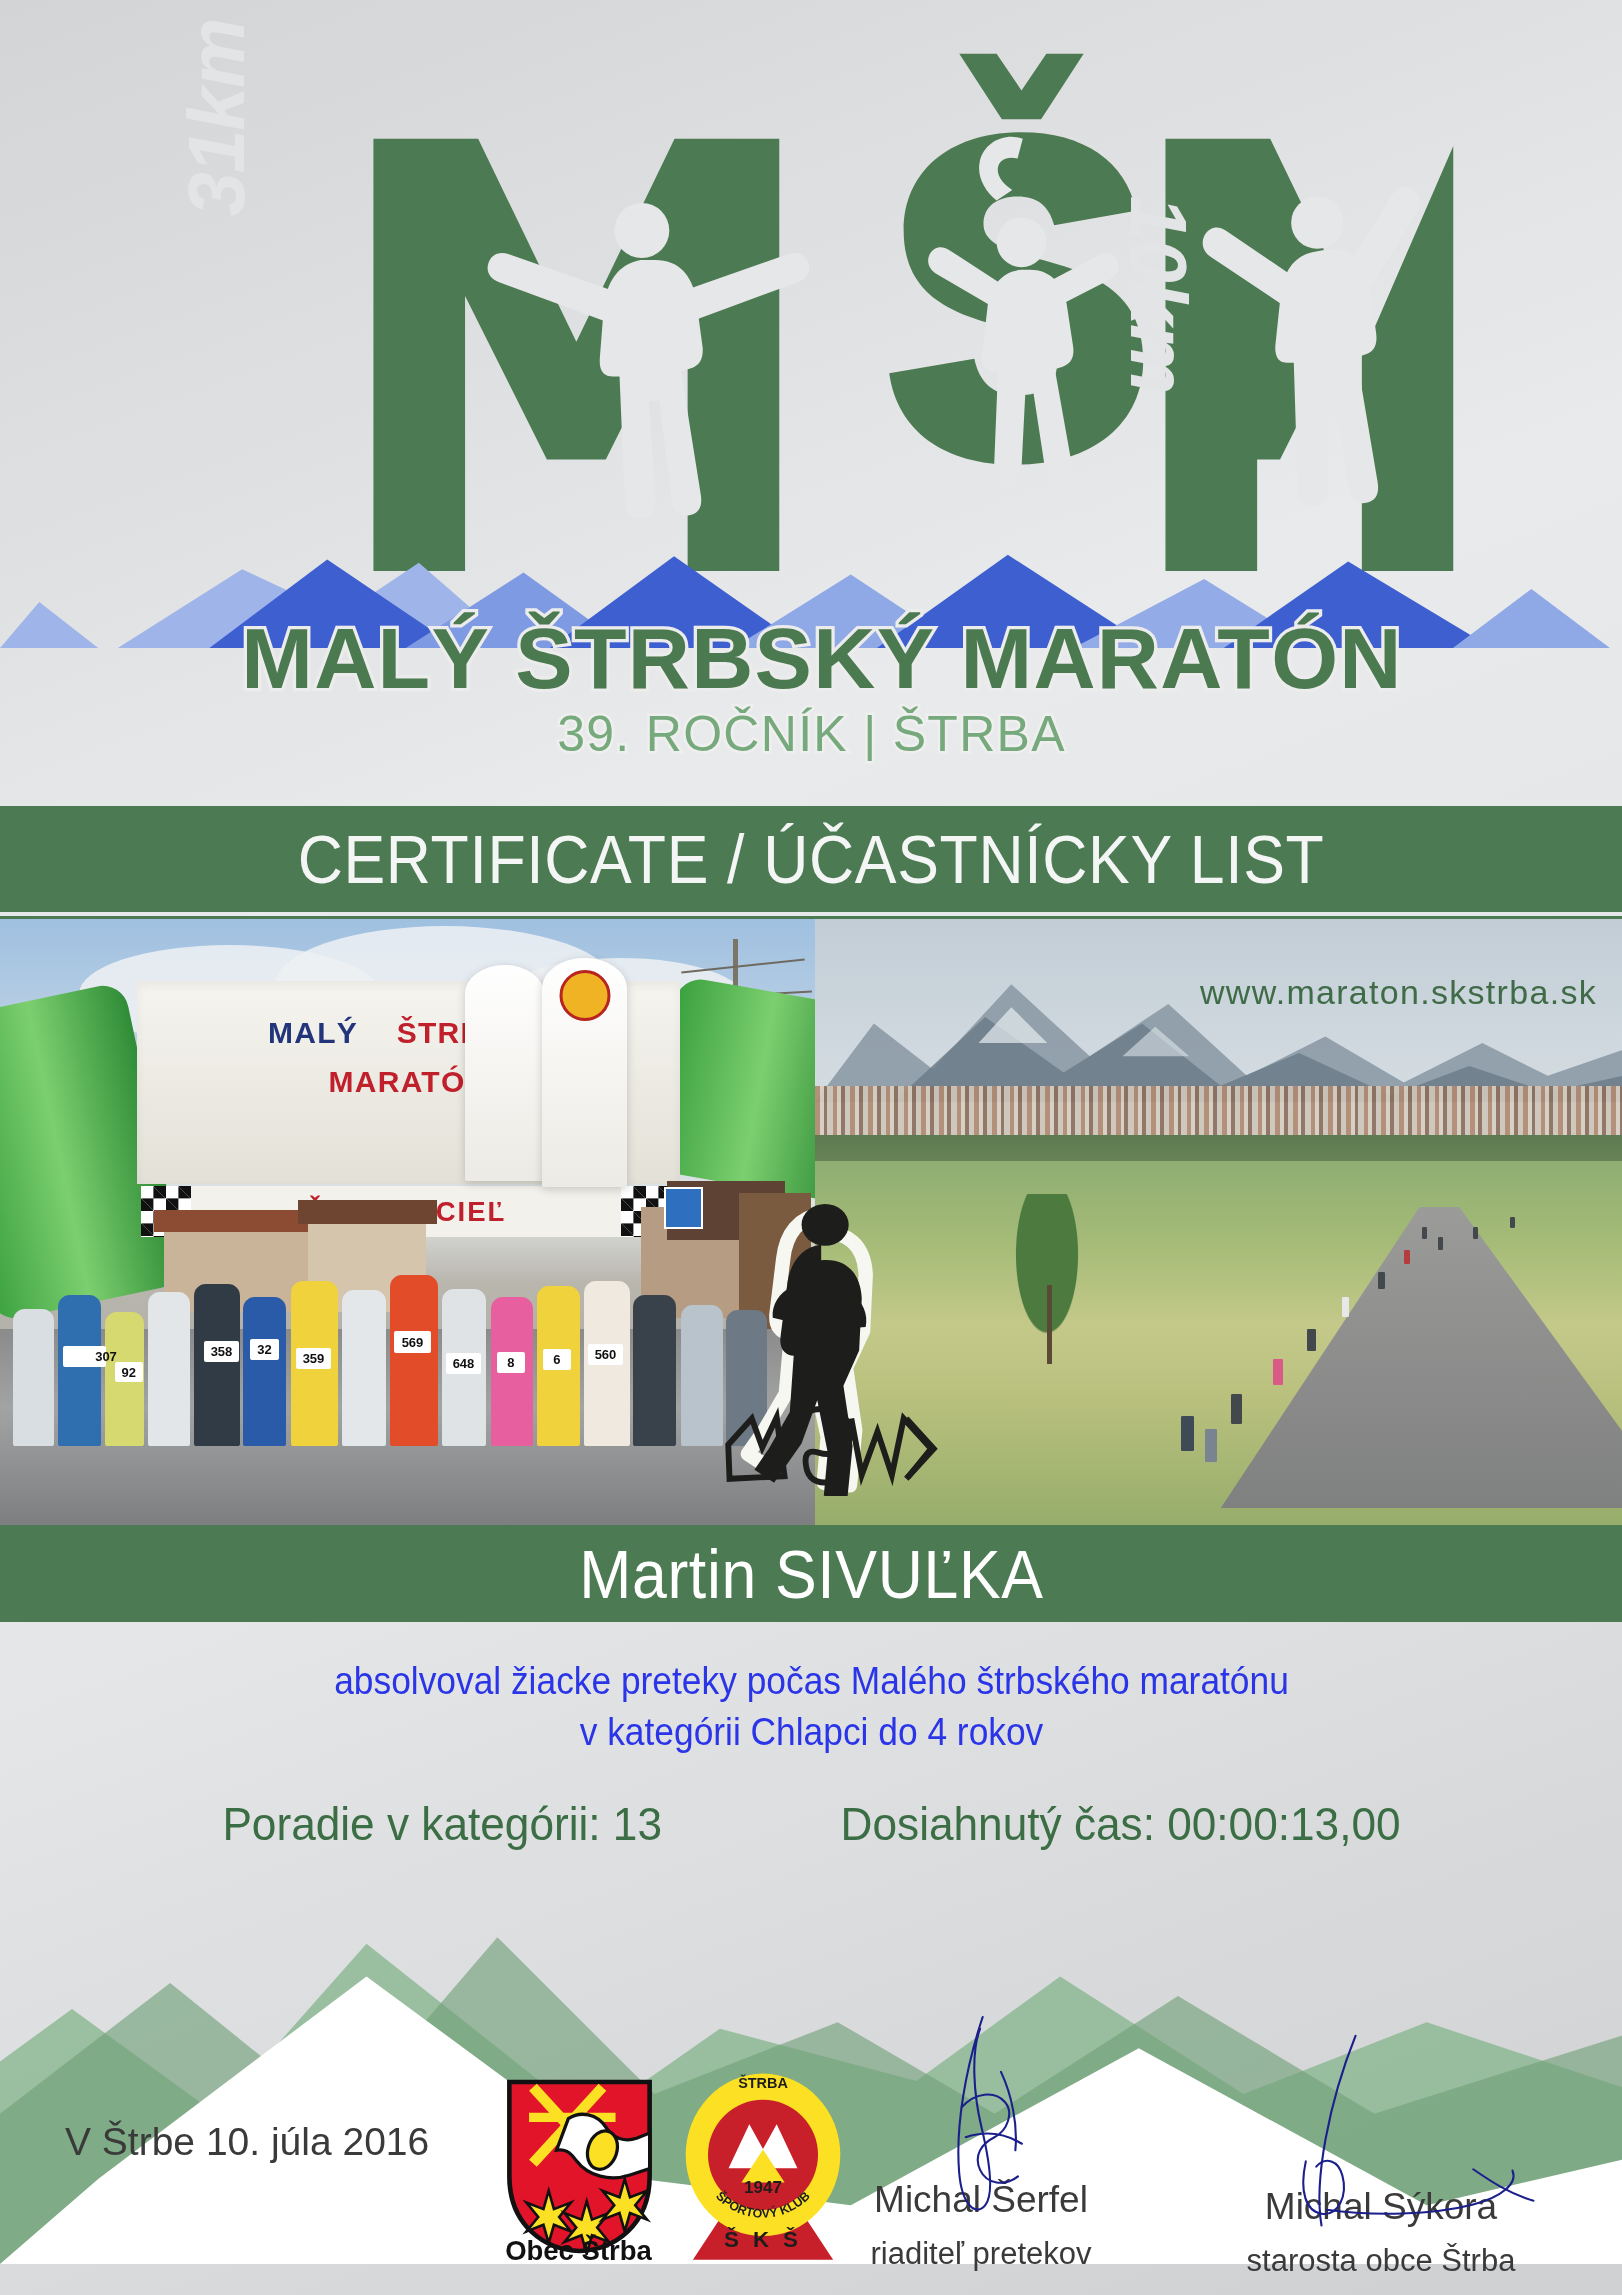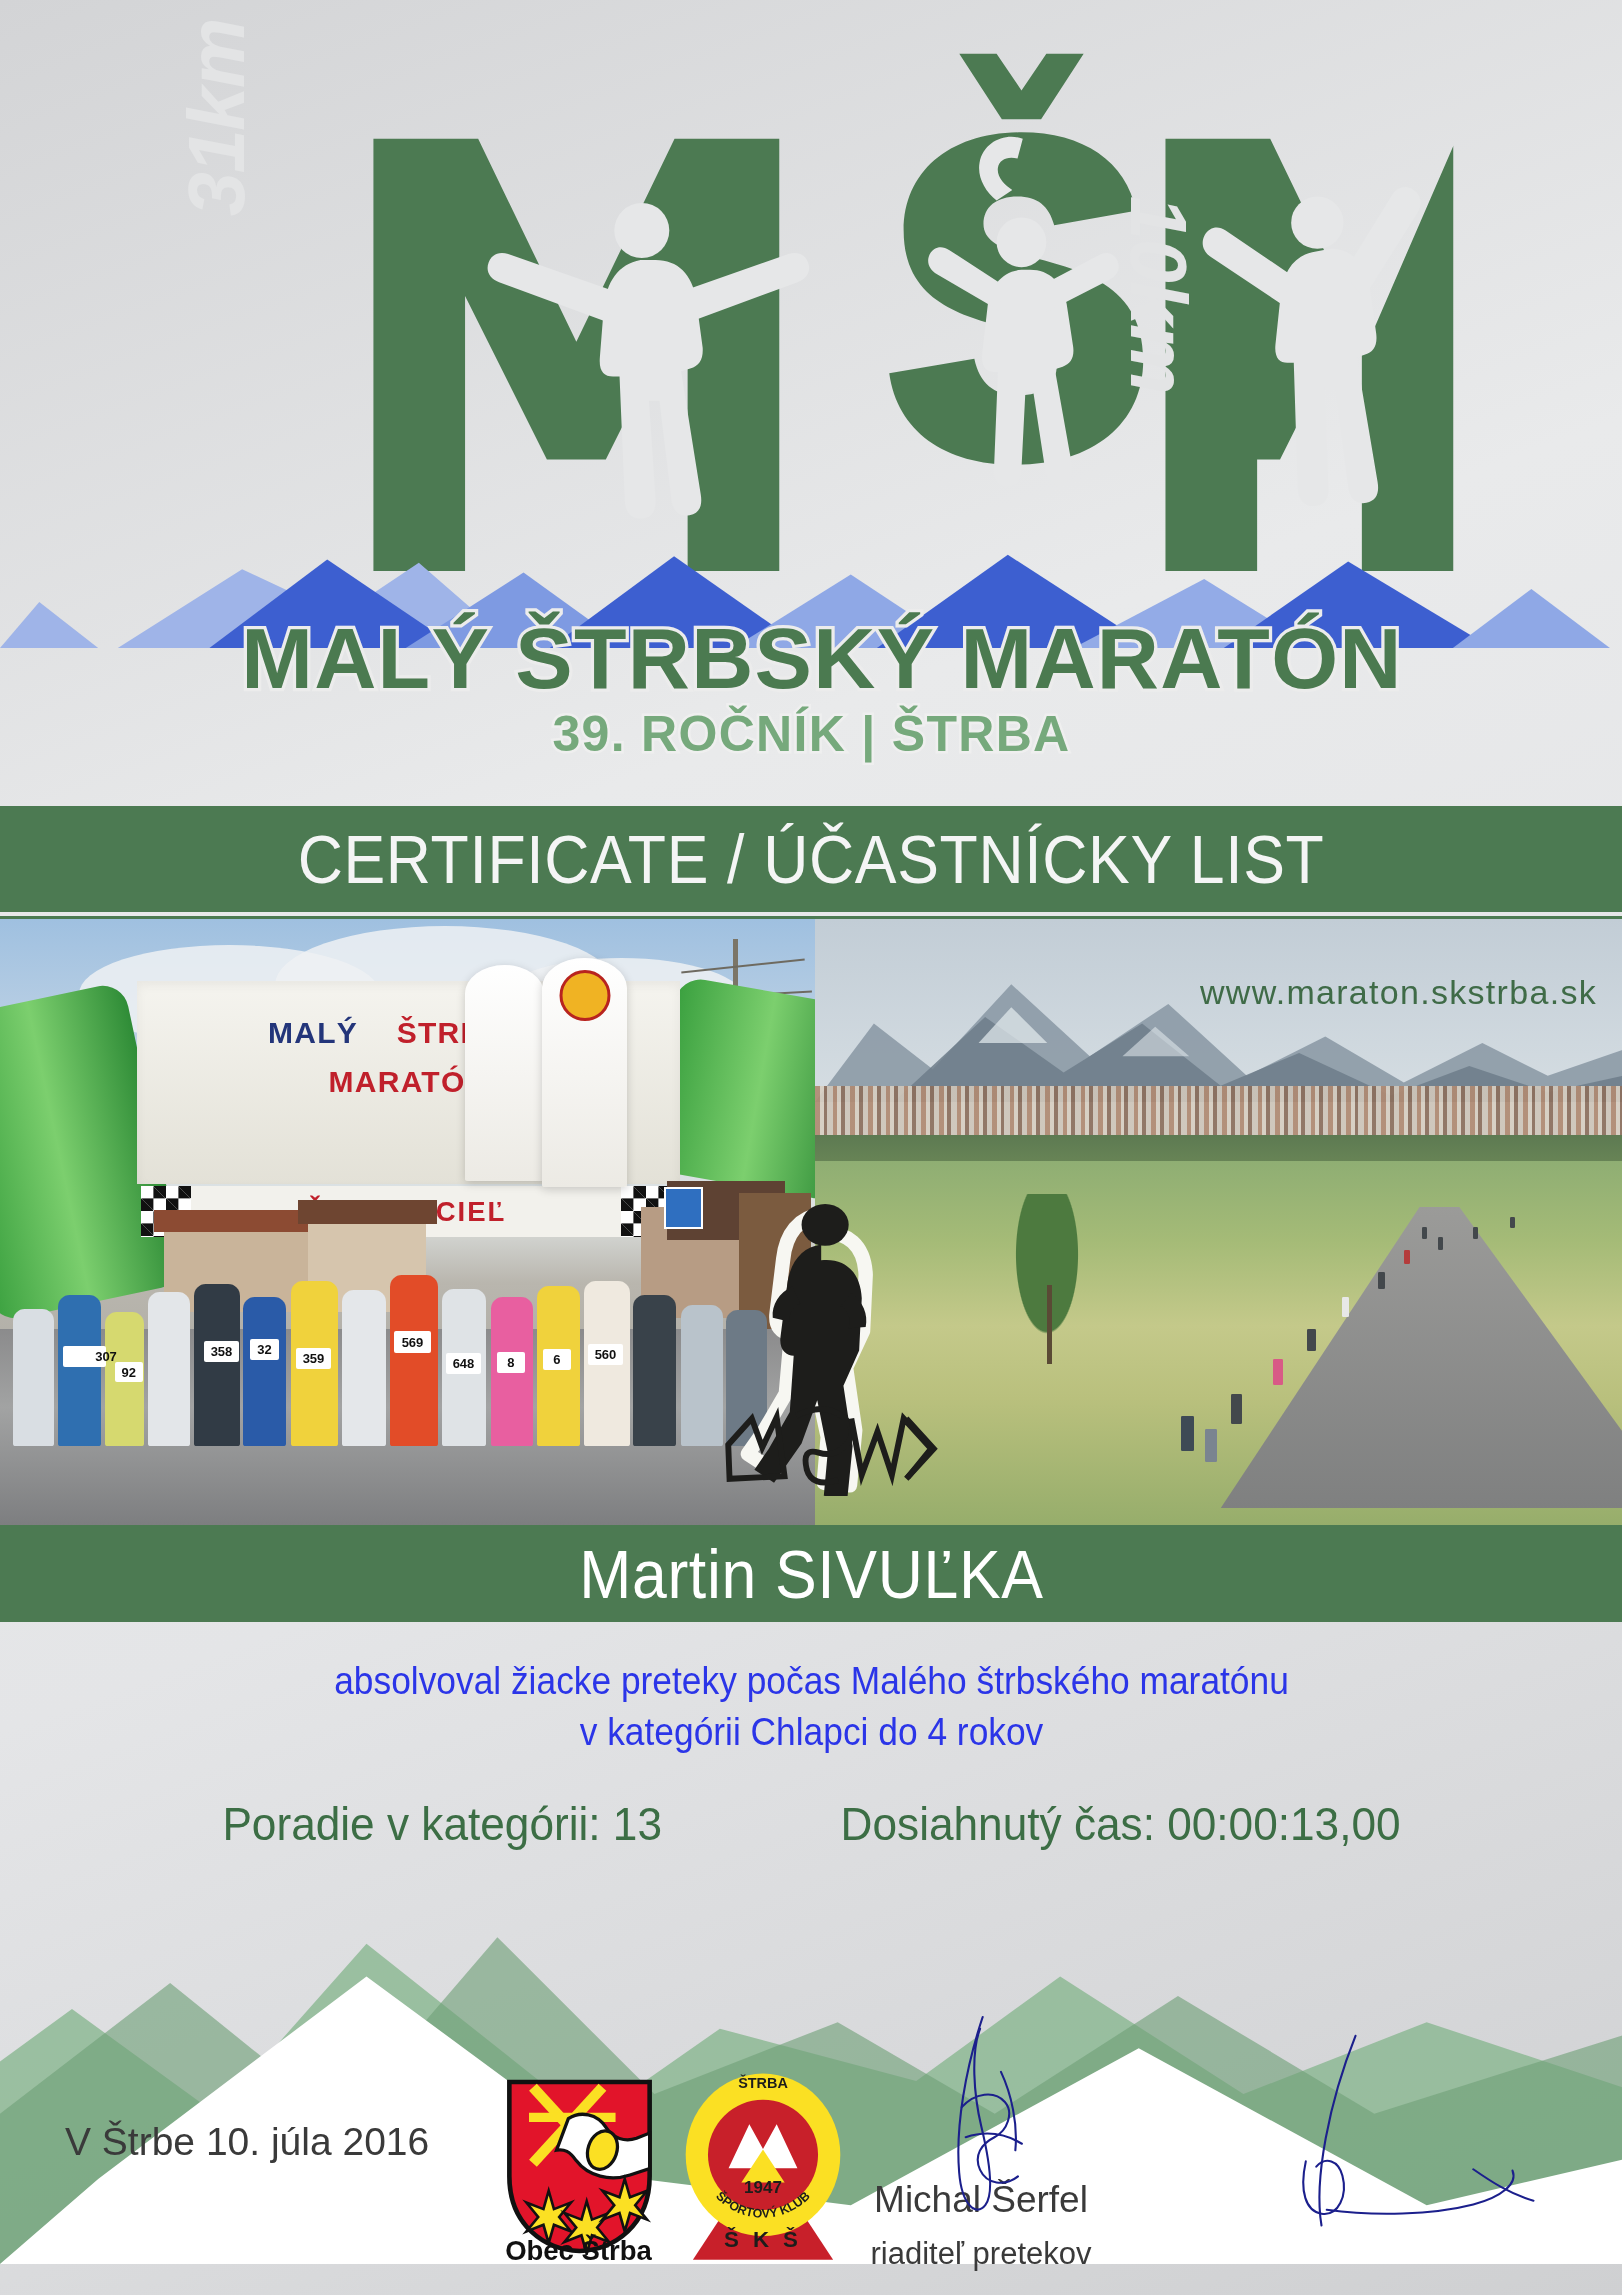--- a/index.html
+++ b/index.html
@@ -56,21 +56,21 @@
     letter-spacing: 1.3px;
     color: #4b7a50;
     -webkit-text-stroke: 6.5px #ececec;
     paint-order: stroke fill;
     font-family: "Liberation Sans", sans-serif;
   }
   .title-sub {
     position: absolute; left: 0; top: 705px; width: 1623px;
     text-align: center;
     font-size: 50px;
-    font-weight: bold;
+    font-weight: normal;
     letter-spacing: 1.3px;
     color: #76a97c;
     -webkit-text-stroke: 5.2px #efefef;
     paint-order: stroke fill;
   }
 
   
   .cert-band {
     position: absolute; left: 0; top: 806px; width: 1623px; height: 106px;
     background: #4c7a52;
@@ -448,20 +448,24 @@
   </div>
   <svg class="sig-ink" style="left:903px;top:2009px;" width="209" height="229" viewBox="0 0 320 350">
     <g fill="none" stroke="#1b1f8c" stroke-width="3.2" stroke-linecap="round">
       <path d="M122,12 C96,90 80,180 86,250 C90,300 112,318 126,300 C140,282 132,230 120,180 C108,130 104,66 118,30"></path>
       <path d="M90,150 C110,128 140,124 156,142 C170,158 160,186 140,196 C120,206 108,224 118,246 C128,268 156,272 176,256"></path>
       <path d="M150,96 C166,130 176,176 172,216"></path>
       <path d="M96,196 C126,186 156,190 182,206"></path>
     </g>
   </svg>
 
+  <div class="sig" style="left:1178px; top:2186px; width:406px;">
+    <div class="sig-name">Michal Sýkora</div>
+    <div class="sig-role">starosta obce Štrba</div>
+  </div>
   <svg class="sig-ink" style="left:1243px;top:2029px;" width="314" height="236" viewBox="0 0 480 360">
     <g fill="none" stroke="#1b1f8c" stroke-width="3.2" stroke-linecap="round">
       <path d="M172,10 C132,110 108,230 120,300"></path>
       <path d="M96,202 C86,248 96,278 120,282 C146,286 160,254 152,224 C146,200 126,194 112,210"></path>
       <path d="M128,276 C200,286 290,284 352,268 C396,256 420,236 412,216"></path>
       <path d="M352,214 C378,232 408,252 444,262"></path>
     </g>
   </svg>
 
 </div>

